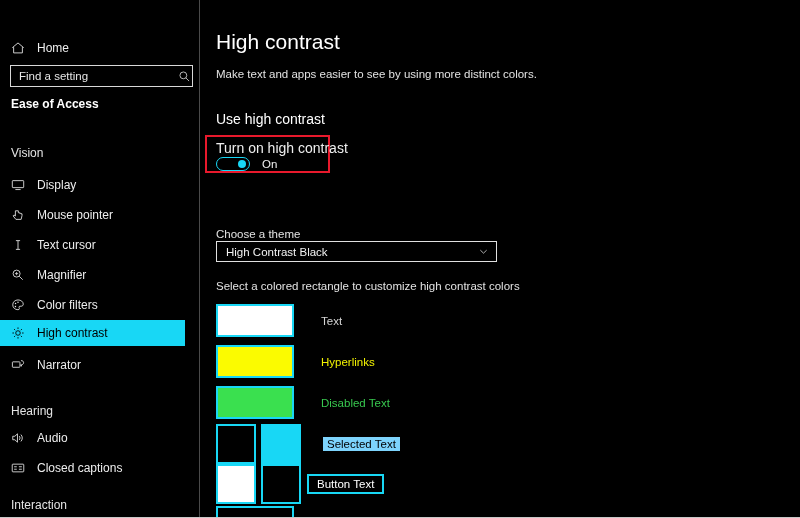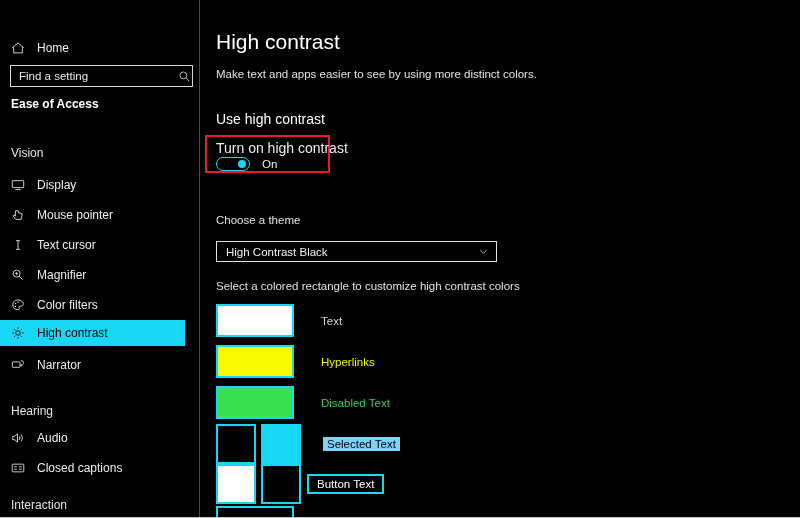--- a/index.html
+++ b/index.html
@@ -414,21 +414,21 @@
     <div class="toggle-label">Turn on high contrast</div>
 
     <div class="toggle-row">
       <div class="switch">
         <div class="knob"></div>
       </div>
       <span class="toggle-state">On</span>
     </div>
 
 
-    <div class="body-text" style="left:15px; top:213px;">Choose a theme</div>
+    <div class="body-text" style="left:15px; top:227px;">Choose a theme</div>
 
     <div class="dropdown">
       <span class="dval">High Contrast Black</span>
       <span class="chev">
         <svg width="11" height="11" viewBox="0 0 16 16">
           <path d="M3.4 6 L8 10.4 L12.6 6" fill="none" stroke="currentColor" stroke-width="1.1"></path>
         </svg>
       </span>
     </div>
 

